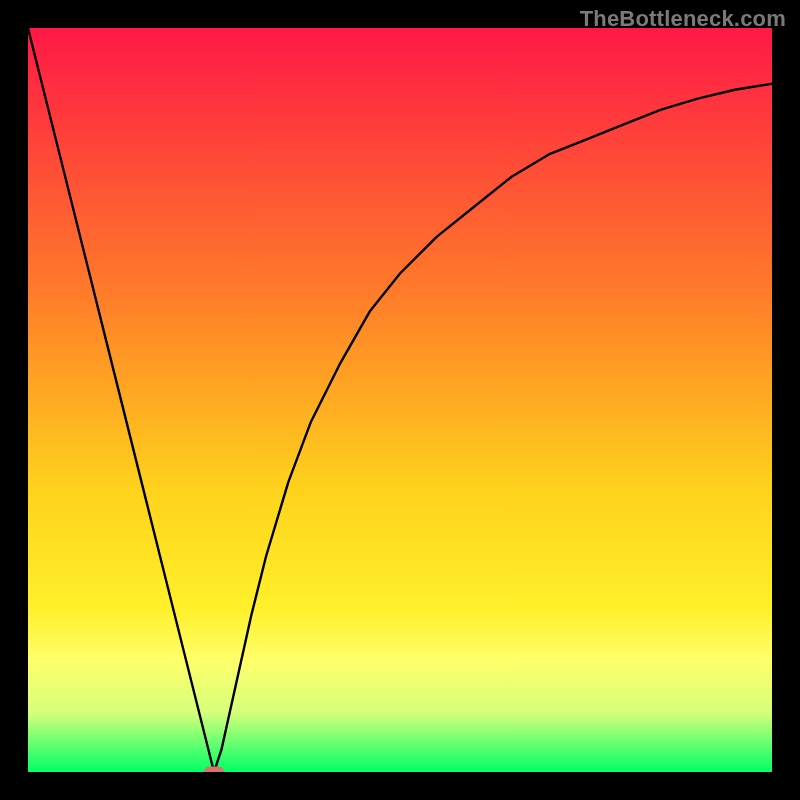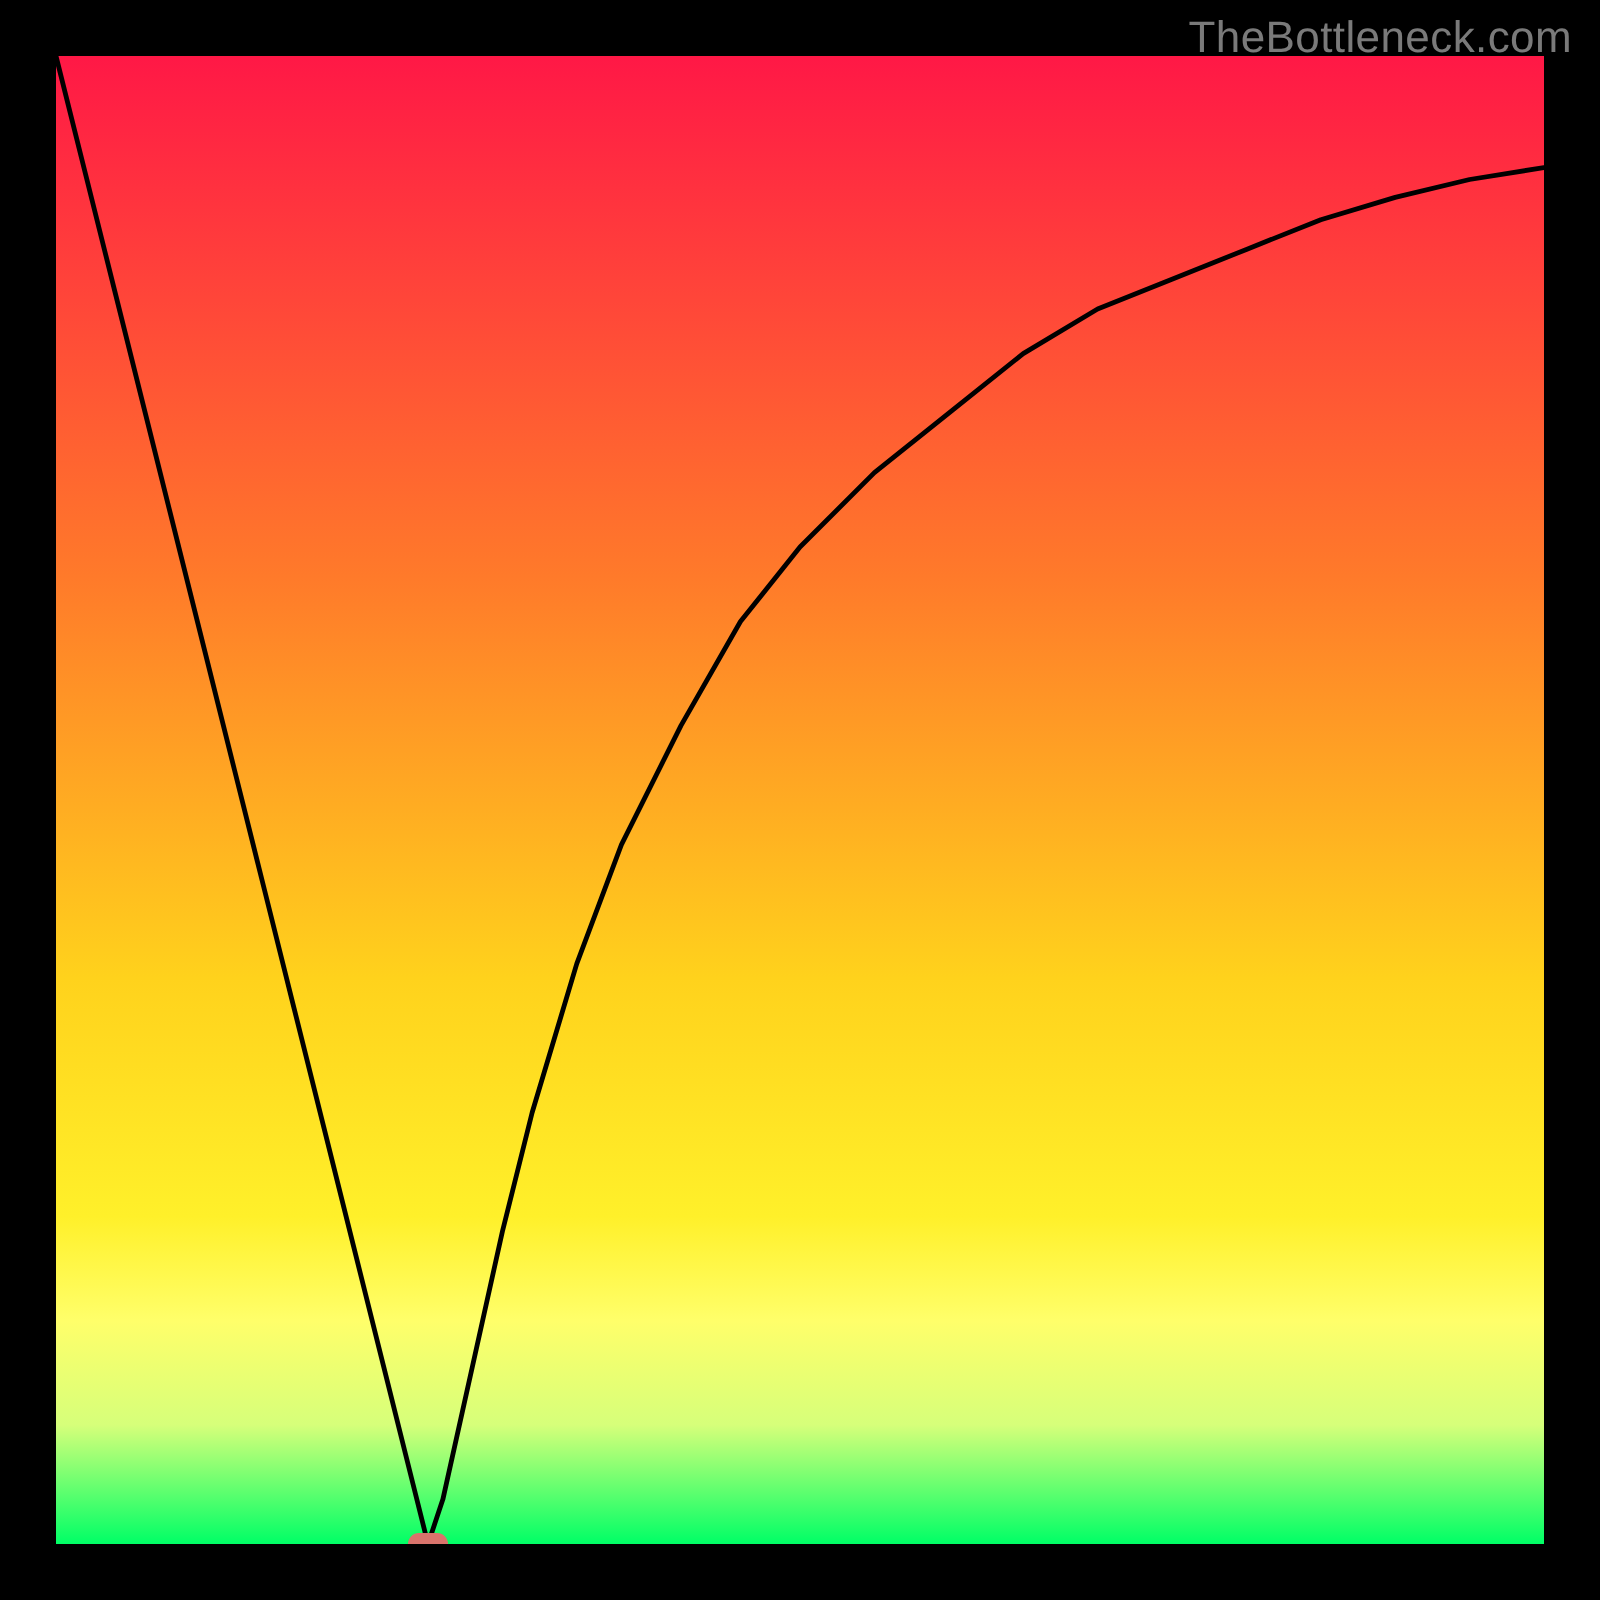--- a/index.html
+++ b/index.html
@@ -15,21 +15,21 @@
     position: relative;
     width: 800px;
     height: 800px;
     background: #000;
   }
   .watermark {
     position: absolute;
     top: 6px;
     right: 14px;
     font-size: 22px;
-    font-weight: 400;
+    font-weight: 700;
     color: #7a7a7a;
     letter-spacing: 0.2px;
     pointer-events: none;
     user-select: none;
   }
   .plot {
     position: absolute;
     left: 28px;
     top: 28px;
     width: 744px;

